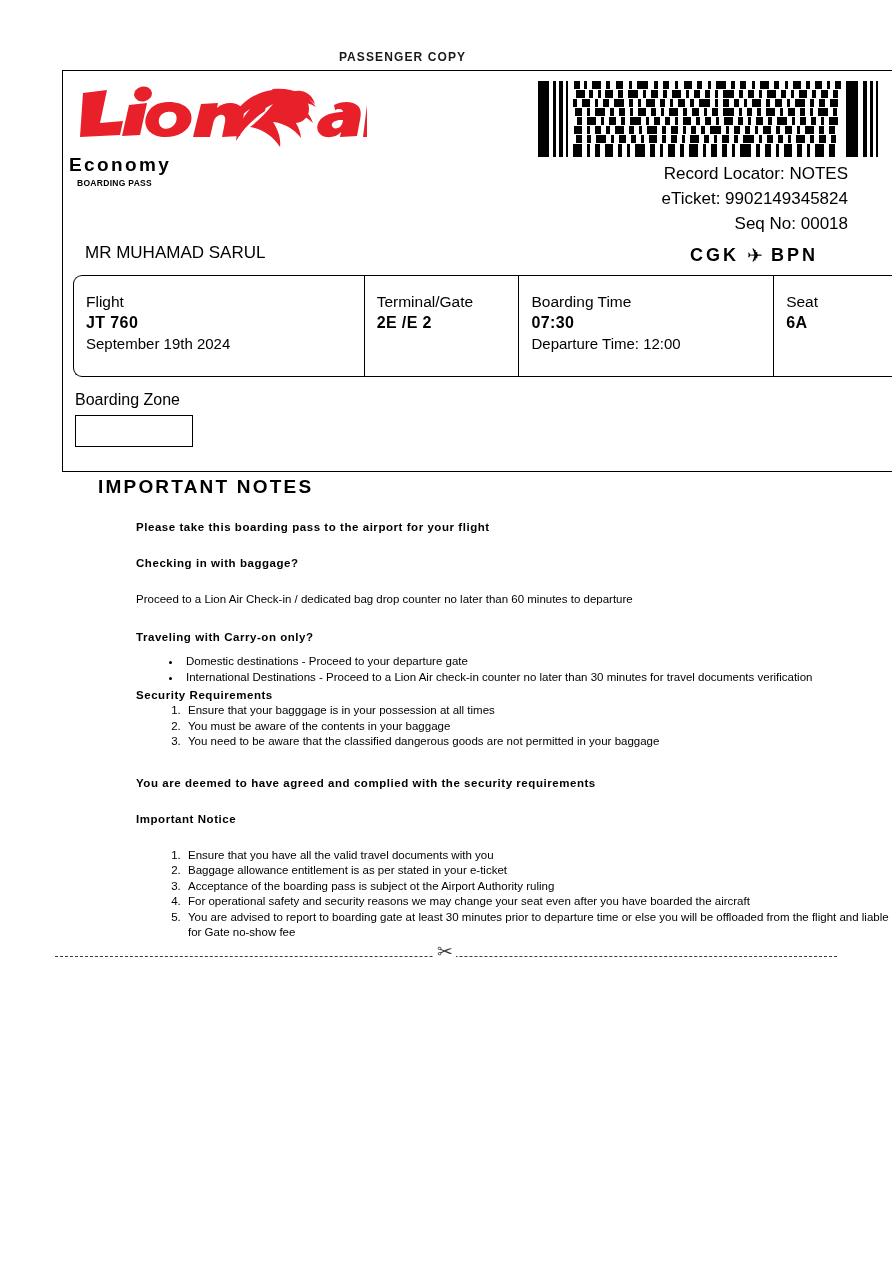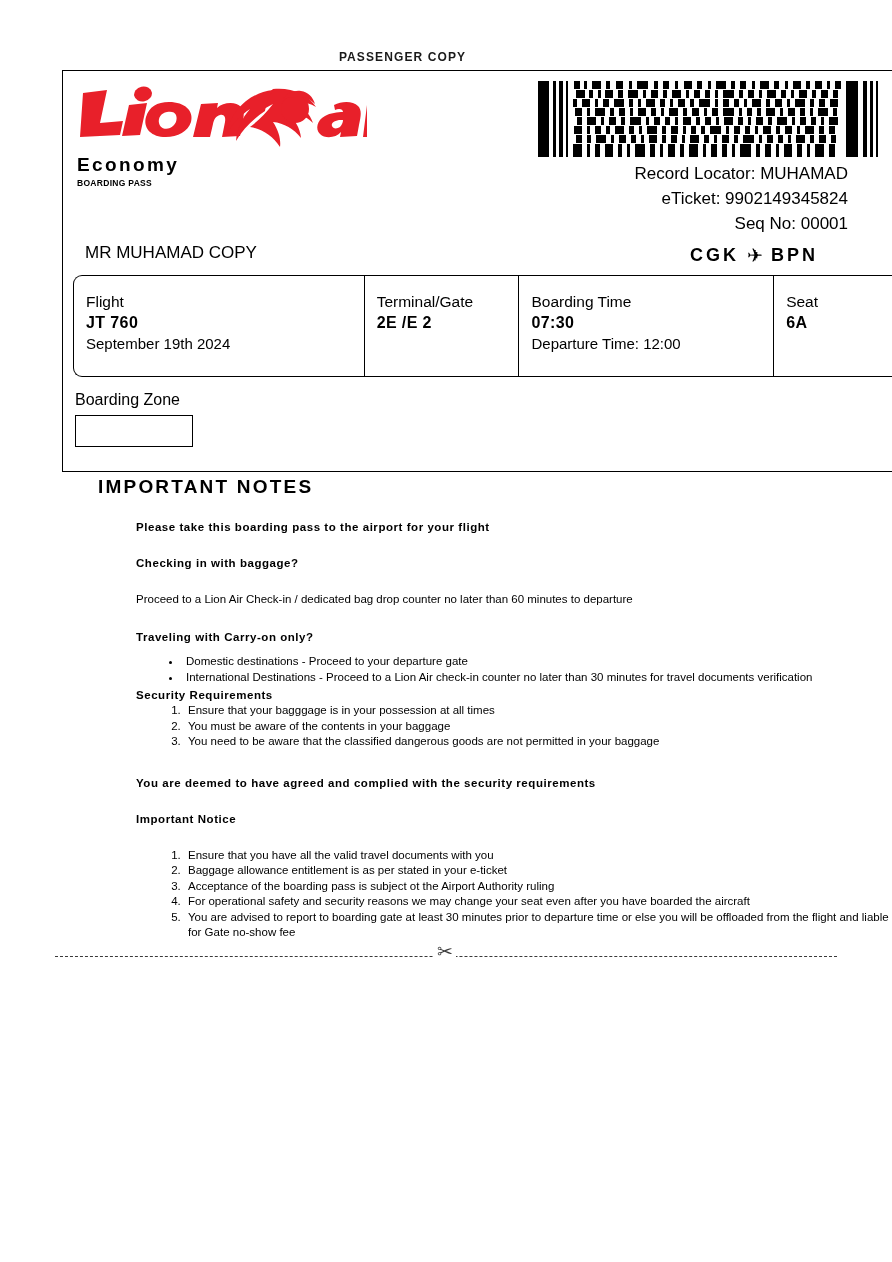--- a/index.html
+++ b/index.html
@@ -46,21 +46,21 @@
     position: absolute;
     left: 14px;
     top: 14px;
     width: 290px;
     height: 62px;
   }
   .logo-svg { display: block; }
 
   .cabin-class {
     position: absolute;
-    left: 14px;
+    left: 6px;
     top: 84px;
     font-size: 19px;
     font-weight: bold;
     letter-spacing: 2.4px;
     line-height: 1;
     text-align: center;
   }
   .bp-label {
     position: absolute;
     left: 14px;
@@ -502,26 +502,26 @@
           <rect x="248" y="63" width="8" height="13"></rect>
           <rect x="261" y="63" width="5" height="13"></rect>
           <rect x="271" y="63" width="3" height="13"></rect>
           <rect x="279" y="63" width="9" height="13"></rect>
           <rect x="293" y="63" width="6" height="13"></rect>
       </g>
     </svg>
   </div>
 
   <div class="rec-info">
-    <div>Record Locator: MUHAMAD</div>
+    <div>Record Locator: NOTES</div>
     <div>eTicket: 9902149345824</div>
-    <div>Seq No: 00001</div>
+    <div>Seq No: 00018</div>
   </div>
 
-  <div class="pax-name">MR MUHAMAD COPY</div>
+  <div class="pax-name">MR MUHAMAD SARUL</div>
 
   <div class="route">
     <span>CGK</span>
     <span class="plane">✈</span>
     <span>BPN</span>
   </div>
 
   <div class="details">
     <div class="cell c-flight">
       <div class="lbl">Flight</div>

